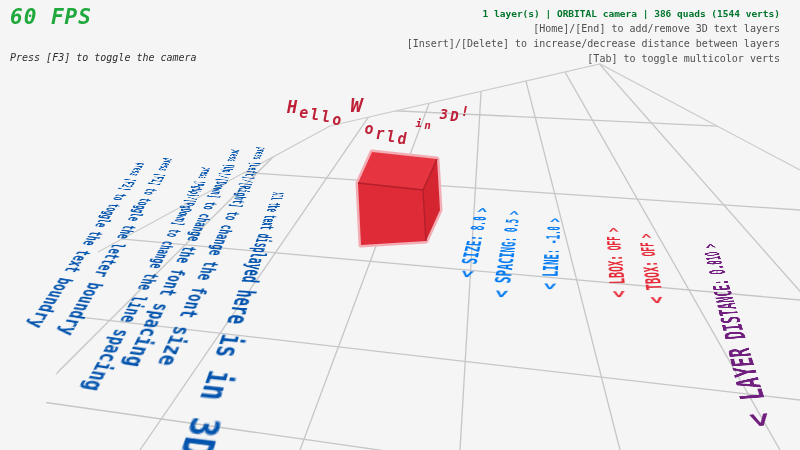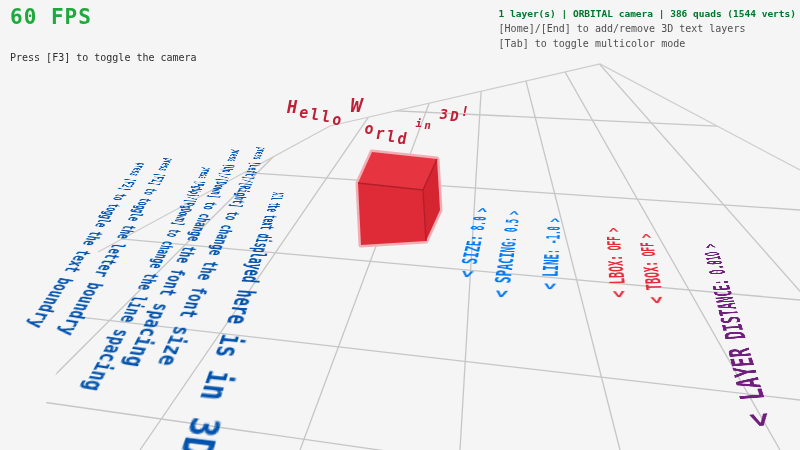--- a/index.html
+++ b/index.html
@@ -20,25 +20,25 @@
   
   .cube-svg { position:absolute; left:0; top:0; z-index:3; }
   
   .wave {
     position:absolute; left:287px; top:86px; z-index:4; white-space:nowrap;
     font-family:"DejaVu Sans Mono", monospace; font-weight:bold; letter-spacing:2px;font-style:italic;
   }
   .wave .wl { display:inline-block; }
   .wave .sp { display:inline-block; width:7px; }
   
-  .hud-tl { position:absolute; left:10px; top:6px; z-index:5; }
+  .hud-tl { position:absolute; left:10px; top:6px; z-index:5;font-style:italic; }
   .fps { font-size:21px; font-weight:bold; letter-spacing:1px; line-height:22px; }
   .hints-left { margin-top:7px; font-size:10px; line-height:15px; color:#2d2d2d; }
   .hint-gap { height:15px; }
-  .hud-tr { position:absolute; right:4px; top:6px; z-index:5; text-align:left; }
+  .hud-tr { position:absolute; right:20px; top:6px; z-index:5; text-align:right; }
   .stats { font-size:9.5px; line-height:15px; font-weight:bold; }
   .hints-right { font-size:10px; line-height:15px; color:#4f4f4f; }
 </style>
 </head>
 <body>
 
 <div class="app" style="background: rgb(245, 245, 245);">
 
   <svg class="grid-svg" width="800" height="450">
     <defs>
@@ -120,17 +120,18 @@
     <div class="hints-left">
       <div class="hint-gap"></div>
       <div>Press [F3] to toggle the camera</div>
     </div>
   </div>
 
   <div class="hud-tr">
     <div class="stats" style="color: rgb(0, 117, 44);">1 layer(s) | ORBITAL camera |  386 quads (1544 verts)</div>
     <div class="hints-right">
       <div>[Home]/[End] to add/remove 3D text layers</div>
-      <div>[Tab] to toggle multicolor mode</div>
+      <div>[Insert]/[Delete] to increase/decrease distance between layers</div>
+      <div>[Tab] to toggle multicolor verts</div>
     </div>
   </div>
 
 </div>
 
 </body></html>

